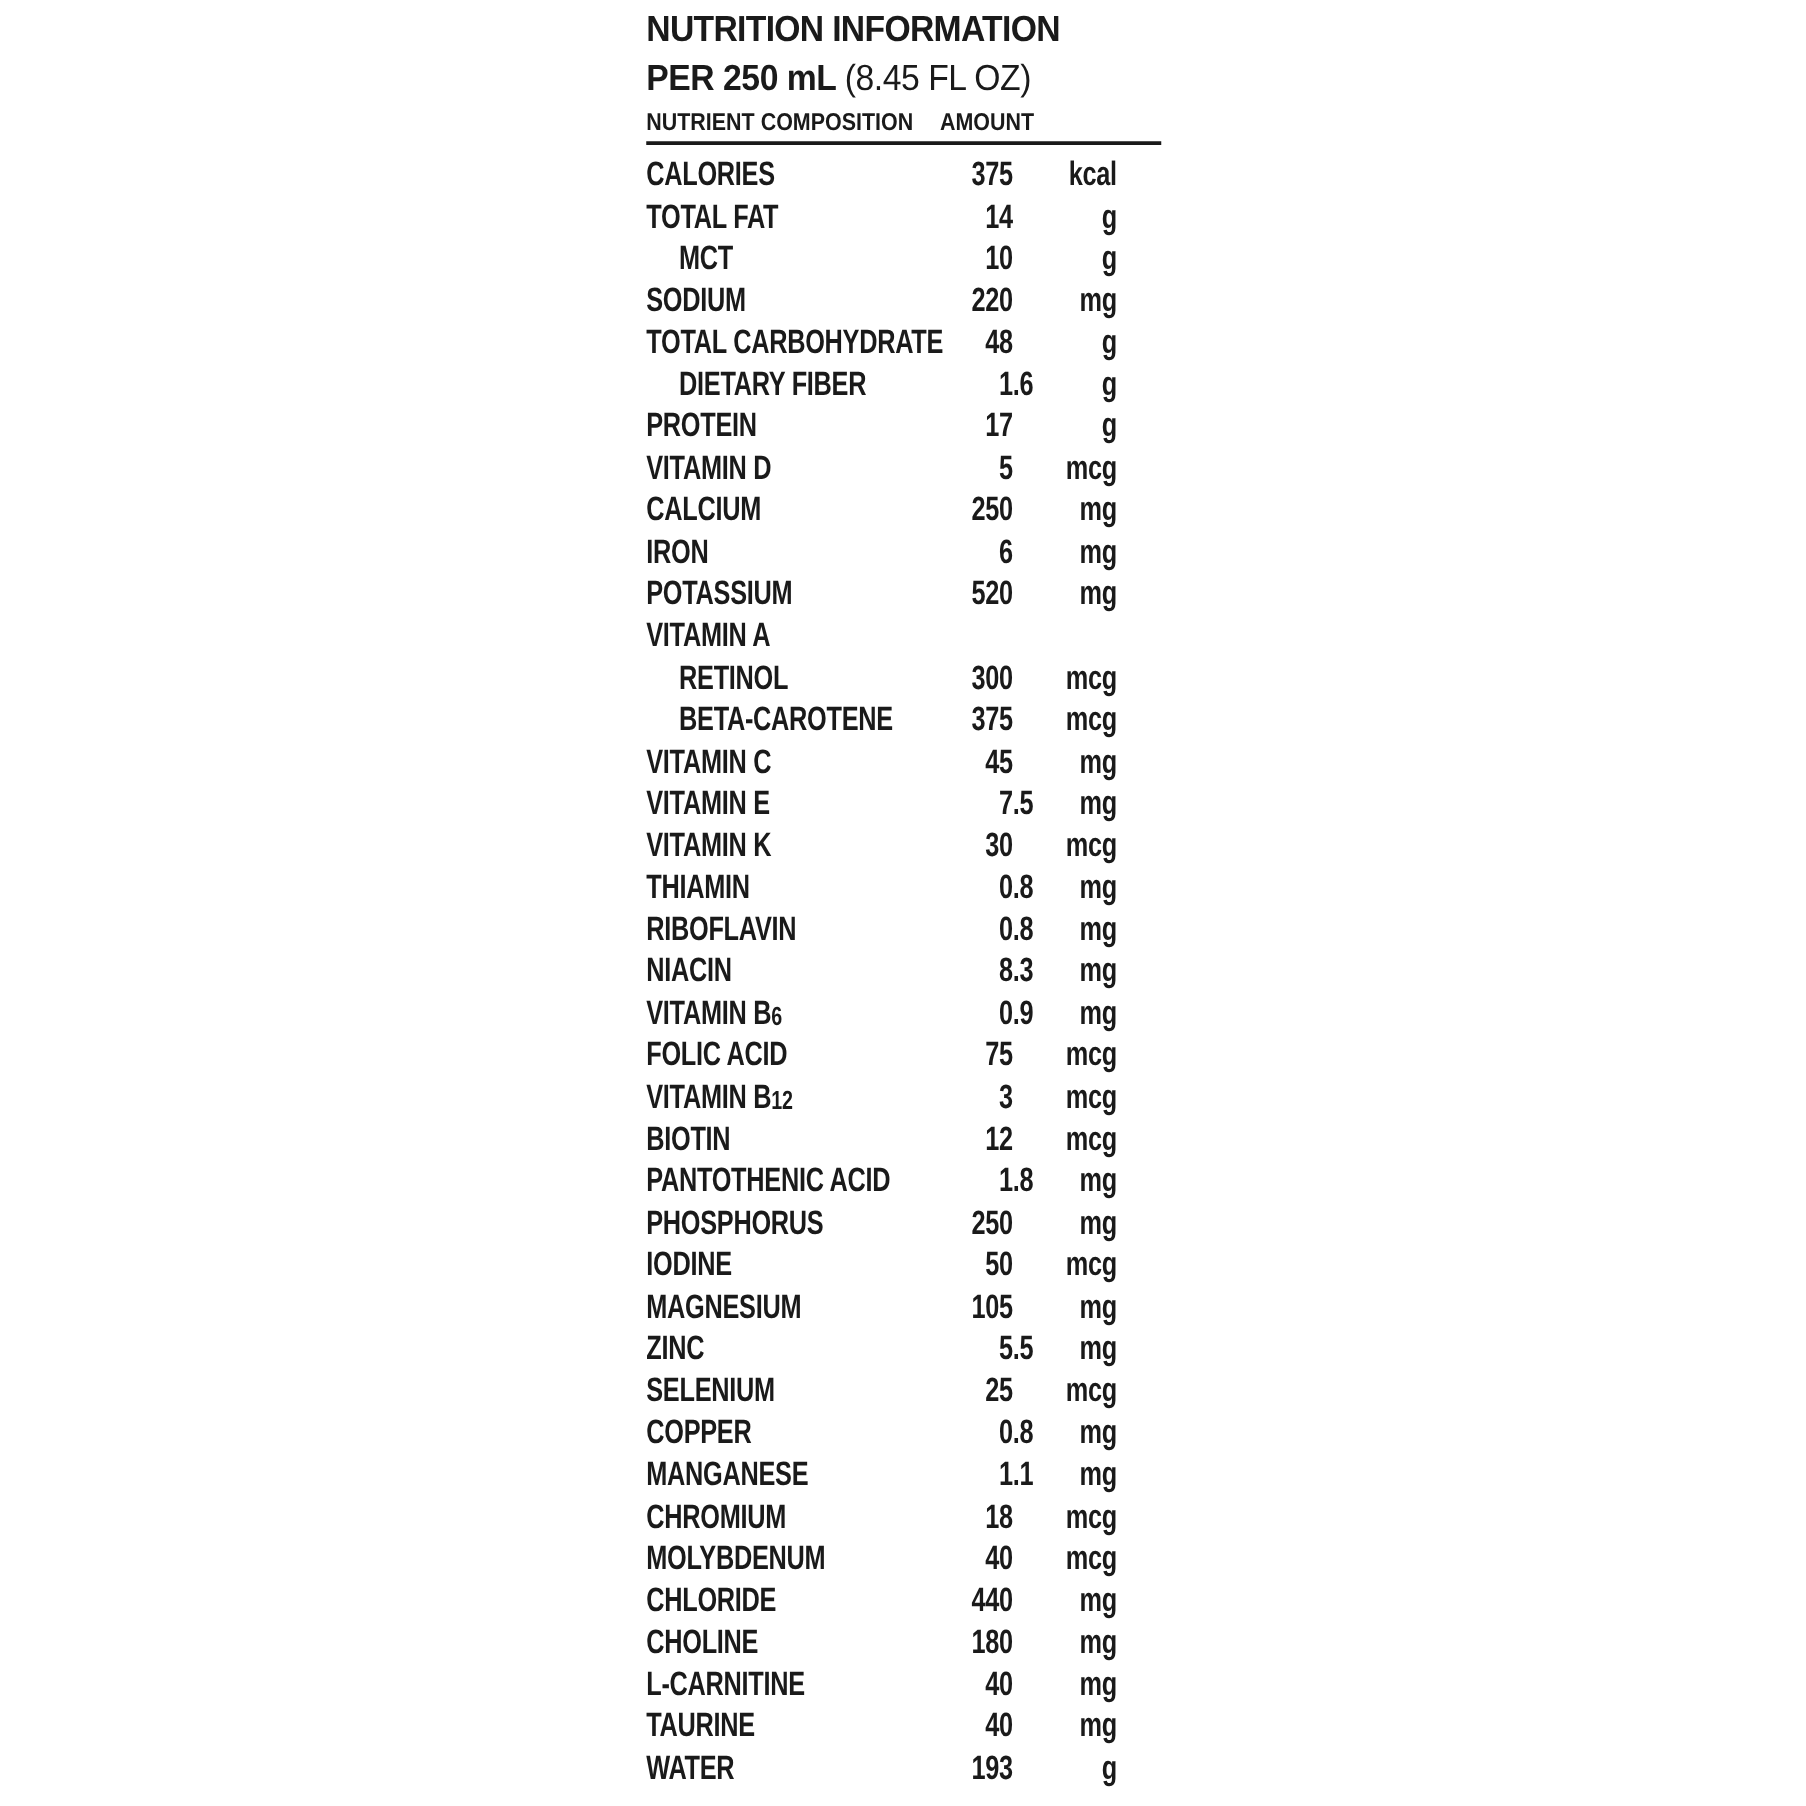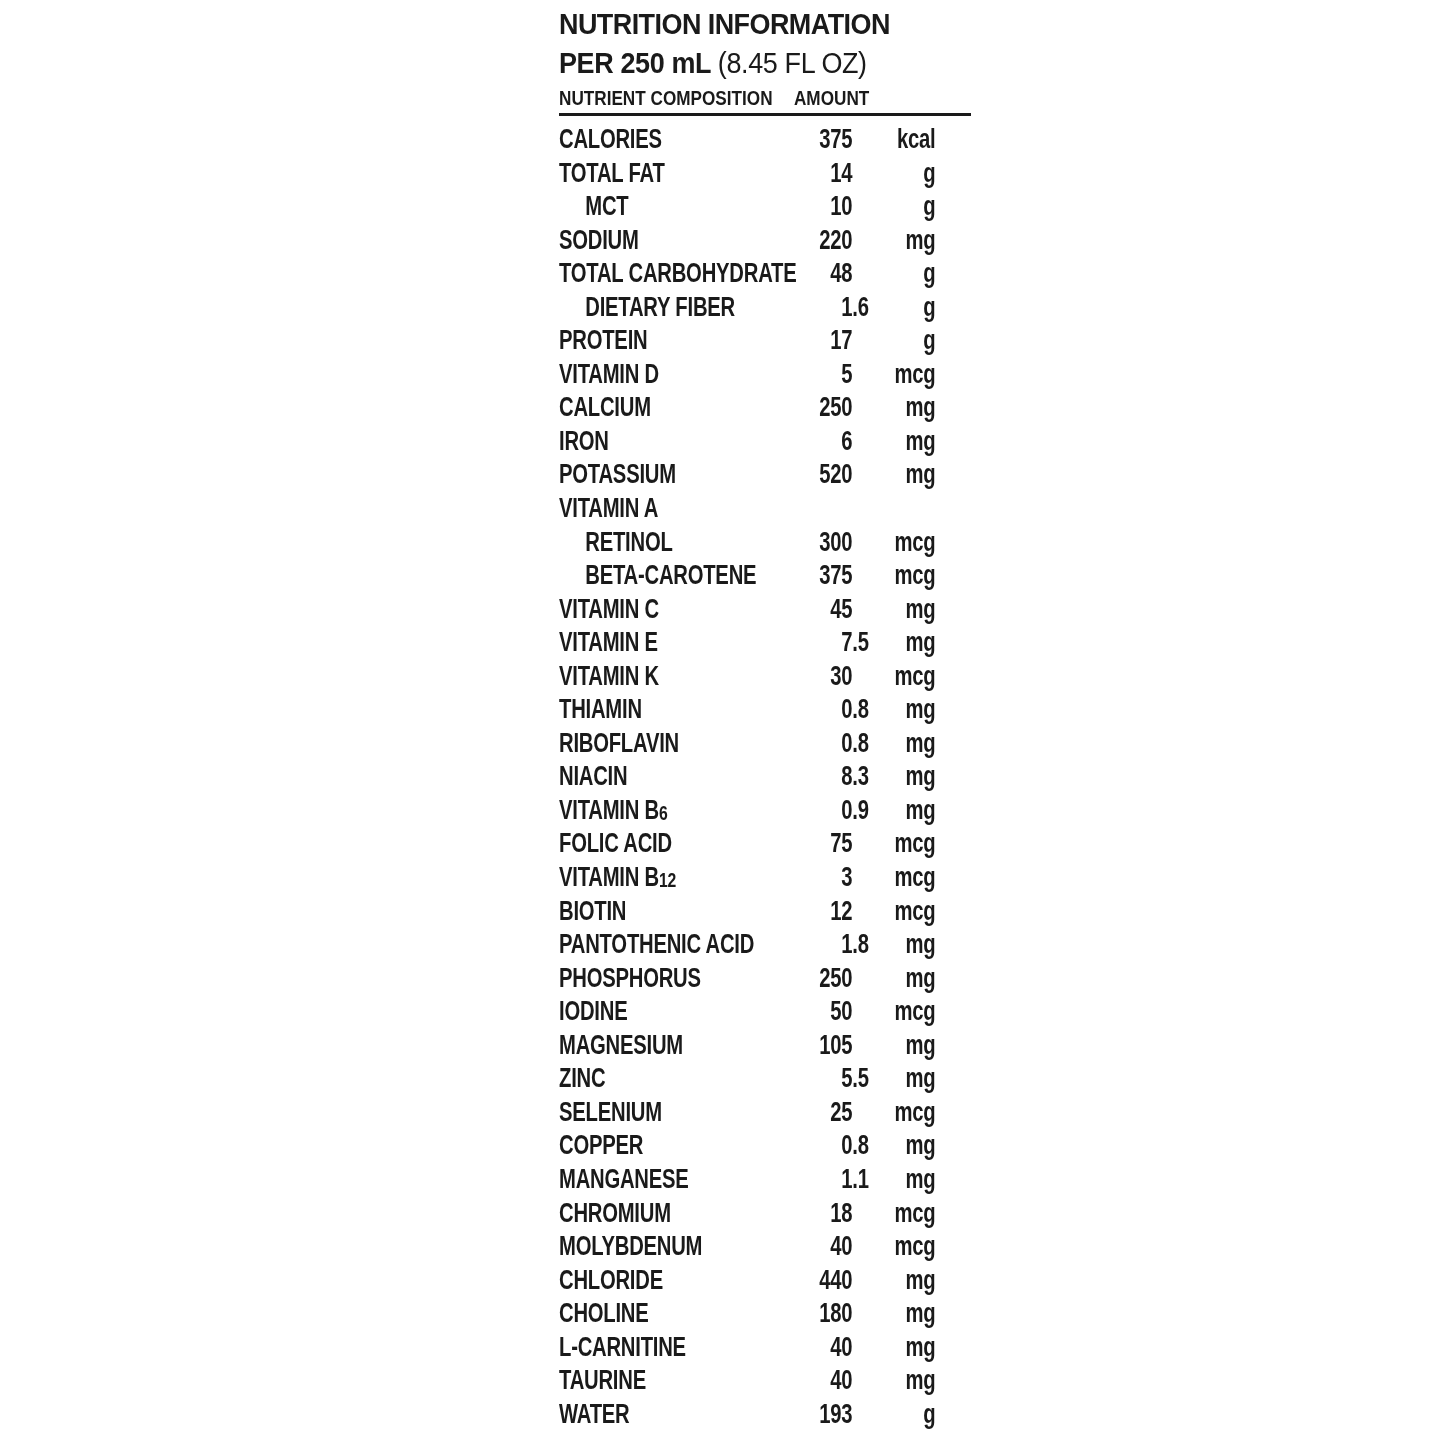--- a/index.html
+++ b/index.html
@@ -13,21 +13,20 @@
     height: 1445px;
     overflow: hidden;
     font-family: "Liberation Sans", "DejaVu Sans", sans-serif;
     color: #1a1a1a;
   }
   .label-wrap {
     position: absolute;
     left: 517px;
     top: 5px;
     width: 412px;
-    margin-left: 42px;
   }
   .title {
     font-size: 29px;
     font-weight: 700;
     line-height: 38px;
     white-space: nowrap;
     letter-spacing: -0.6px;
     transform: scaleX(0.93);
     transform-origin: 0 0;
   }

